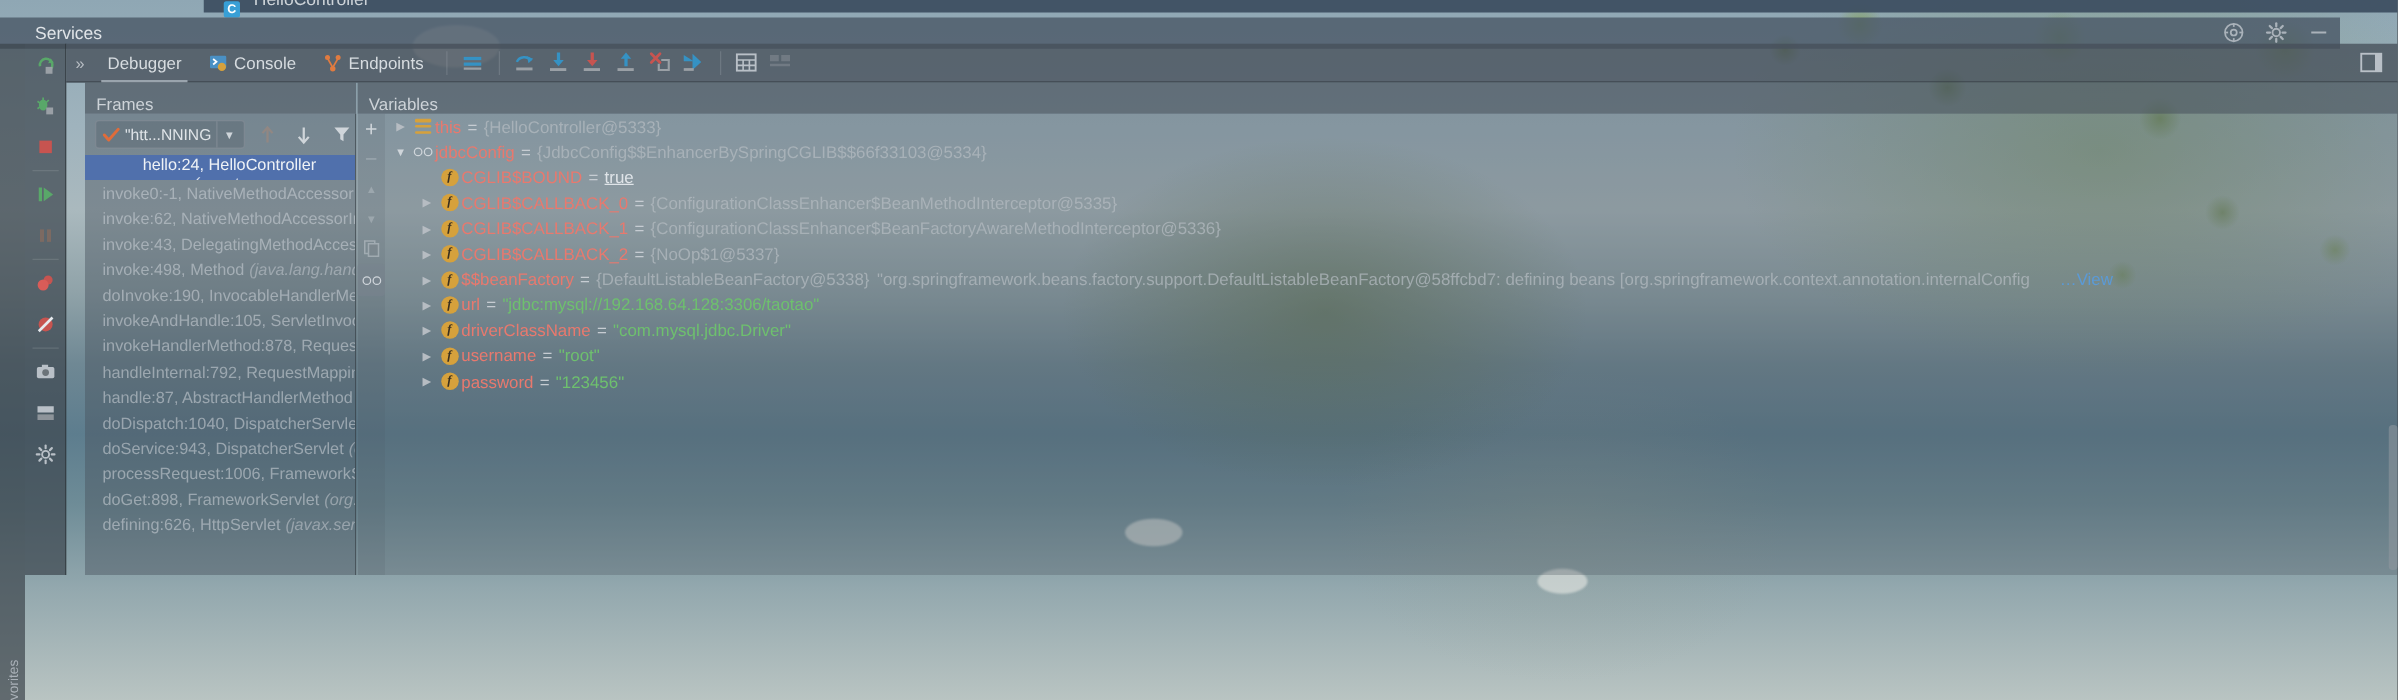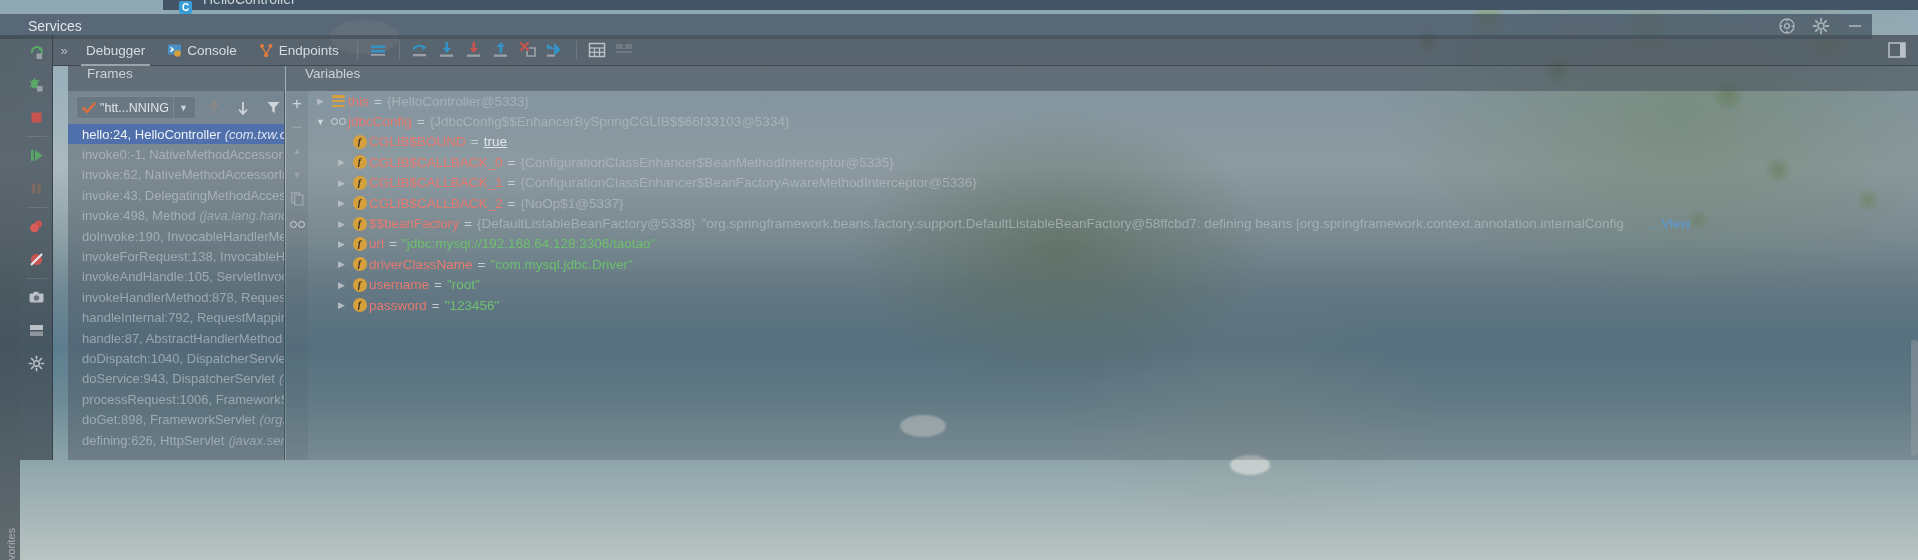--- a/index.html
+++ b/index.html
@@ -125,21 +125,21 @@
     width: 1px; height: 19px; margin: 0 7px;
     background: rgba(150,158,166,.35);
   }
   .tbtn { width: 27px; height: 27px; display: flex; align-items: center; justify-content: center; }
   .tbtn.dim { opacity: .38; }
 
   
   .pane-head {
     position: absolute; top: 66px; height: 25px;
     color: #cdd3d8; font-size: 13.5px;
-    display: flex; align-items: flex-start; padding-left: 19px;
+    display: flex; align-items: flex-end; padding-left: 9px;
     background: rgba(72,83,93,.70);
   }
   #frames-head   { left: 68px;  width: 217px; }
   #variables-head{ left: 286px; width: 1632px; }
 
   
   .frames-panel {
     position: absolute; left: 68px; top: 91px; width: 217px; height: 369px;
     background: rgba(72,83,93,.46);
     border-right: 1px solid rgba(45,52,58,.55);
@@ -163,20 +163,21 @@
   }
   .frames-list { position: absolute; left: 0; top: 33px; width: 217px; height: 336px; }
   .frame-row {
     height: 20.4px; display: flex; align-items: center;
     padding-left: 14px; font-size: 13px;
     color: rgba(196,202,208,.62); white-space: nowrap; overflow: hidden;
   }
   .frame-row.selected {
     background: rgba(75,110,175,.90);
     color: #eef2f6;
+    flex-direction: column;
   }
   .frame-row .pkg { font-style: italic; margin-left: 4px; color: rgba(186,192,198,.62); }
   .frame-row.selected .pkg { color: #dce4ee; }
 
   
   .vars-gutter {
     position: absolute; left: 286px; top: 91px; width: 22px; height: 369px;
     background: rgba(72,83,93,.40);
   }
   .gbtn { width: 22px; height: 24px; display: flex; align-items: center; justify-content: center; }
@@ -532,23 +533,20 @@
           <span>invoke:43, DelegatingMethodAcces</span>
         </div>
         <div class="frame-row">
           <span>invoke:498, Method</span>
           <span class="pkg">(java.lang.handle</span>
         </div>
         <div class="frame-row">
           <span>doInvoke:190, InvocableHandlerMe</span>
         </div>
         <div class="frame-row">
-          <span>invokeForRequest:138, InvocableH</span>
-        </div>
-        <div class="frame-row">
           <span>invokeAndHandle:105, ServletInvoc</span>
         </div>
         <div class="frame-row">
           <span>invokeHandlerMethod:878, Reques</span>
         </div>
         <div class="frame-row">
           <span>handleInternal:792, RequestMappin</span>
         </div>
         <div class="frame-row">
           <span>handle:87, AbstractHandlerMethod</span>

